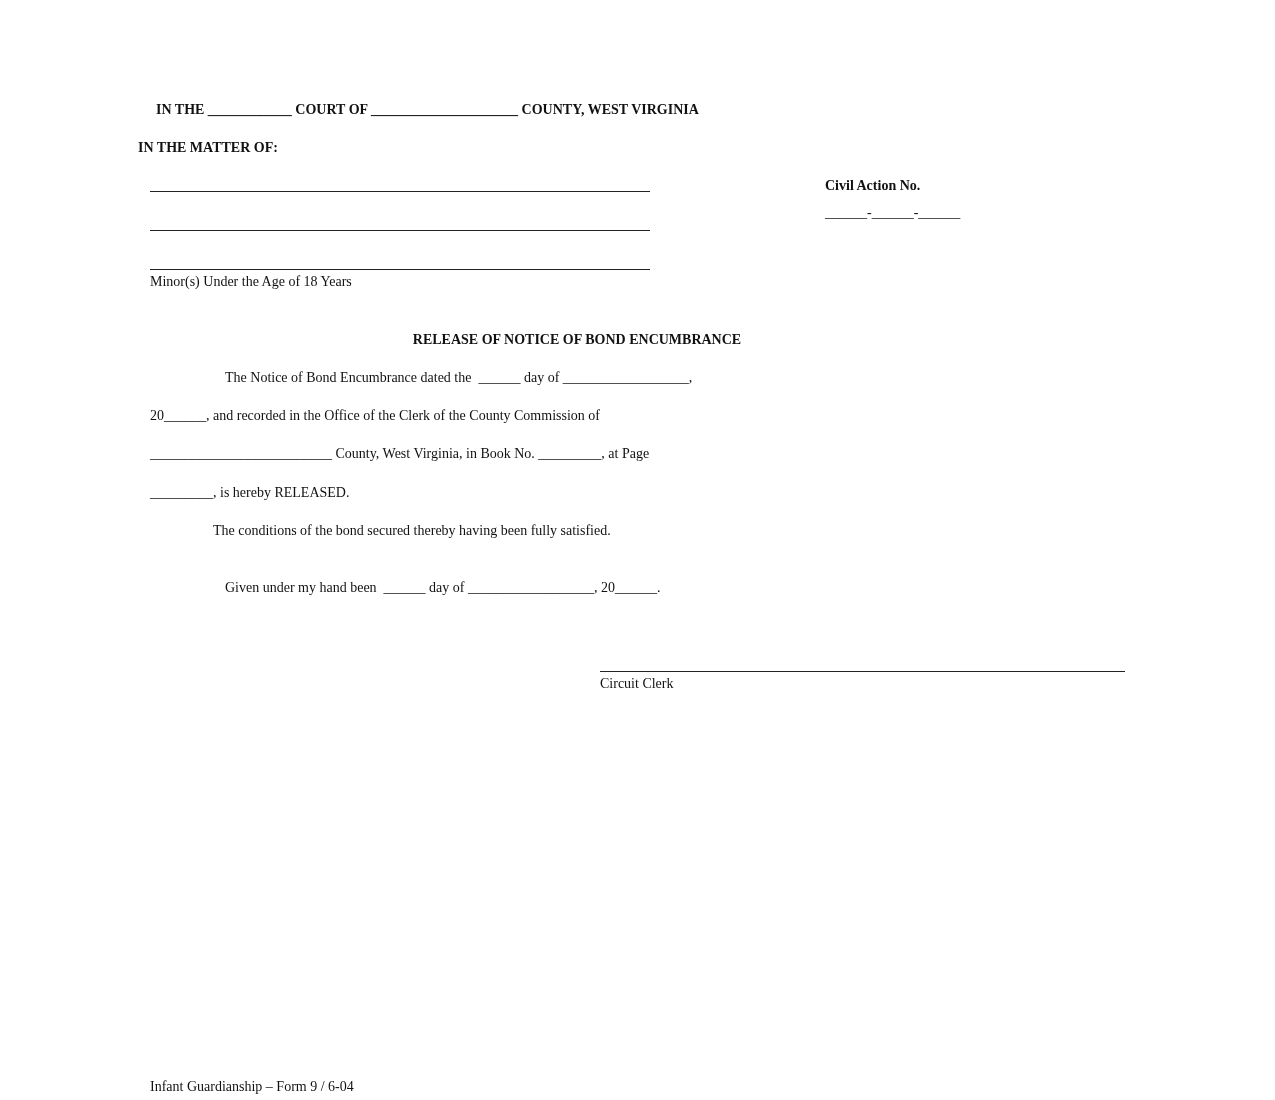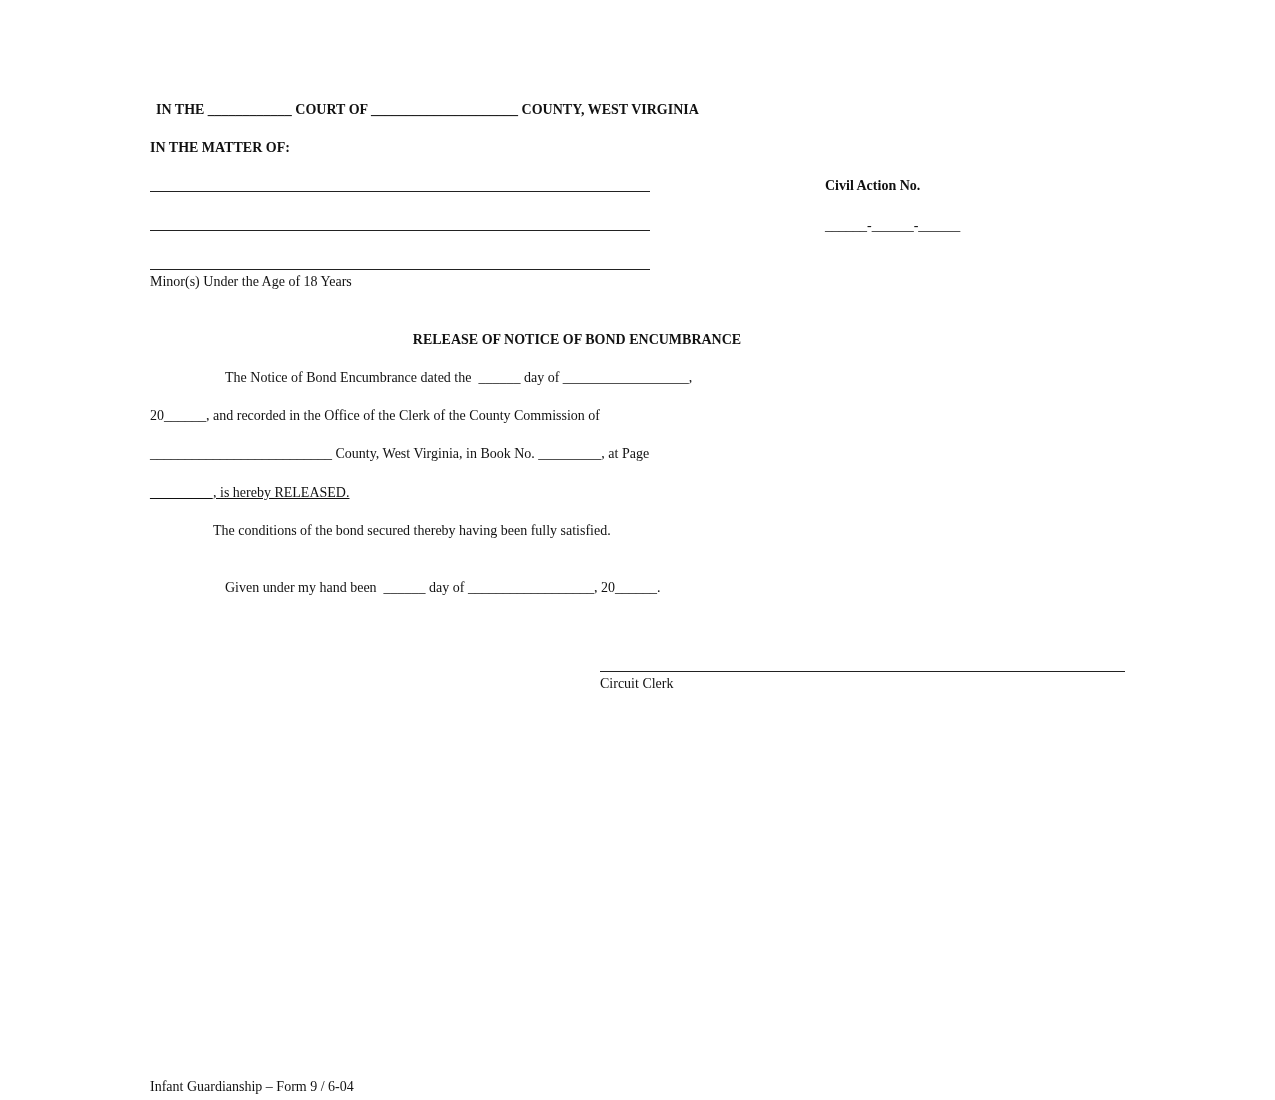--- a/index.html
+++ b/index.html
@@ -9,37 +9,37 @@
   .b { font-weight: bold; }
   .rule { position: absolute; height: 0; border-top: 1.3px solid #222; }
 </style>
 </head>
 <body>
 
 <div>
 
   <div class="ln b" style="left:156px; top:99px;">IN THE ____________ COURT OF _____________________ COUNTY, WEST VIRGINIA</div>
 
-  <div class="ln b" style="left:150px; top:137px;text-align:center;">IN THE MATTER OF:</div>
+  <div class="ln b" style="left:138px; top:137px;text-align:center;">IN THE MATTER OF:</div>
 
   <div class="rule" style="left:150px; top:191px; width:500px;"></div>
   <div class="rule" style="left:150px; top:230px; width:500px;"></div>
   <div class="rule" style="left:150px; top:269px; width:500px;"></div>
 
   <div class="ln" style="left:150px; top:271px;">Minor(s) Under the Age of 18 Years</div>
 
   <div class="ln b" style="left:825px; top:175px;">Civil Action No.</div>
-  <div class="ln" style="left:825px; top:215px;">______-______-______</div>
+  <div class="ln" style="left:825px; top:202px;">______-______-______</div>
 
   <div class="ln b" style="left:0; width:1154px; text-align:center; top:329px;">RELEASE OF NOTICE OF BOND ENCUMBRANCE</div>
 
   <div class="ln" style="left:225px; top:367px;">The Notice of Bond Encumbrance dated the  ______ day of __________________,</div>
   <div class="ln" style="left:150px; top:405px;">20______, and recorded in the Office of the Clerk of the County Commission of</div>
   <div class="ln" style="left:150px; top:443px;">__________________________ County, West Virginia, in Book No. _________, at Page</div>
-  <div class="ln" style="left:150px; top:482px;text-decoration:underline;">_________, is hereby RELEASED.</div>
+  <div class="ln" style="left:150px; top:482px;">_________, is hereby RELEASED.</div>
 
   <div class="ln" style="left:213px; top:520px;">The conditions of the bond secured thereby having been fully satisfied.</div>
 
   <div class="ln" style="left:225px; top:577px;">Given under my hand been  ______ day of __________________, 20______.</div>
 
   <div class="rule" style="left:600px; top:671px; width:525px;"></div>
   <div class="ln" style="left:600px; top:673px;">Circuit Clerk</div>
 
   <div class="ln" style="left:150px; top:1076px;">Infant Guardianship – Form 9 / 6-04</div>
 

